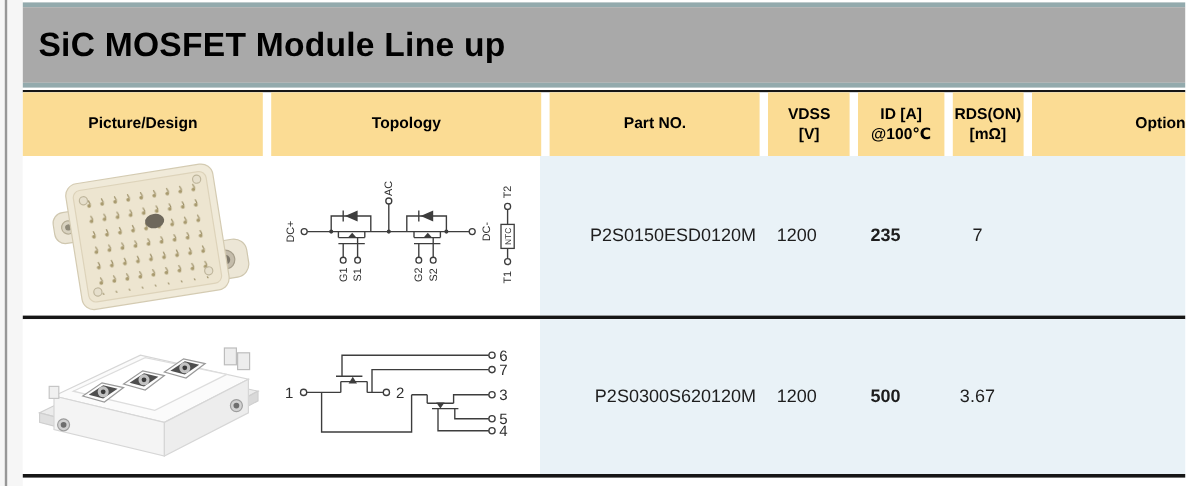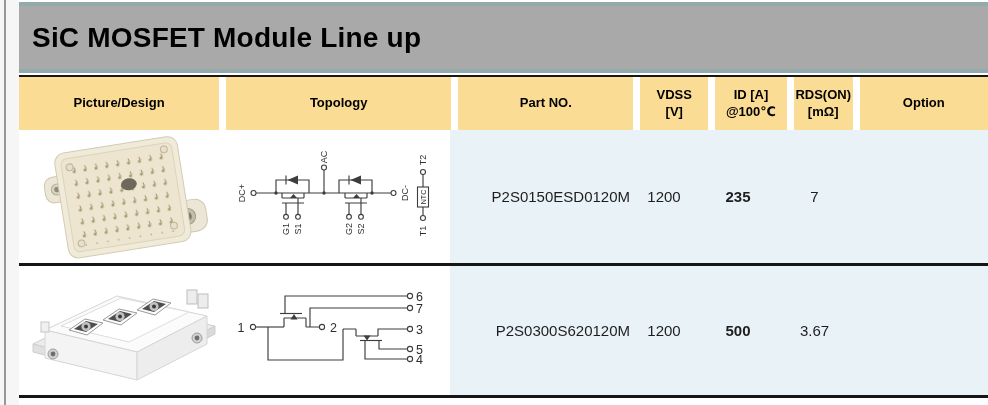--- a/index.html
+++ b/index.html
@@ -17,21 +17,21 @@
   .titlebar .t{margin-left:13px;font-size:28px;font-weight:bold;color:#000000;letter-spacing:.2px;}
   .blackline{position:absolute;left:0;right:0;background:#161616;}
   .bl-hdr{top:74.5px;height:2.5px;}
   .bl-sep{top:263px;height:3px;}
   .bl-bot{top:395px;height:3px;}
 
   .hdr-row{position:absolute;top:77px;left:0;width:969px;height:53px;display:flex;gap:7px;background:#ffffff;}
   .hcell{background:#fbdc94;display:flex;flex-direction:column;align-items:center;justify-content:center;
          font-weight:bold;font-size:13px;line-height:1.28;color:#000;text-align:center;}
   .w-pic{width:201px;} .w-top{width:226px;} .w-part{width:176px;}
-  .w-vdss{width:68px;} .w-id{width:72px;} .w-rds{width:59px;} .w-opt{width:129px;}
+  .w-vdss{width:68px;} .w-id{width:72px;} .w-rds{width:59px;} .w-opt{width:129px;align-items:flex-end;}
 
   .drow{position:absolute;left:0;width:969px;background:#ffffff;}
   .drow1{top:130px;height:133px;}
   .drow2{top:266px;height:129px;}
   .pic-cell{position:absolute;left:0;top:0;width:201px;height:100%;}
   .topo-cell{position:absolute;left:205px;top:0;width:226px;height:100%;}
   .spec{position:absolute;left:431px;top:0;width:538px;height:100%;background:#e9f2f7;
         display:flex;align-items:center;font-size:15px;color:#1e1e1e;}
   .sp{width:4px;flex:none;}
   .c-part{width:176px;flex:none;padding-left:16px;box-sizing:border-box;text-align:right;font-size:15px;}

